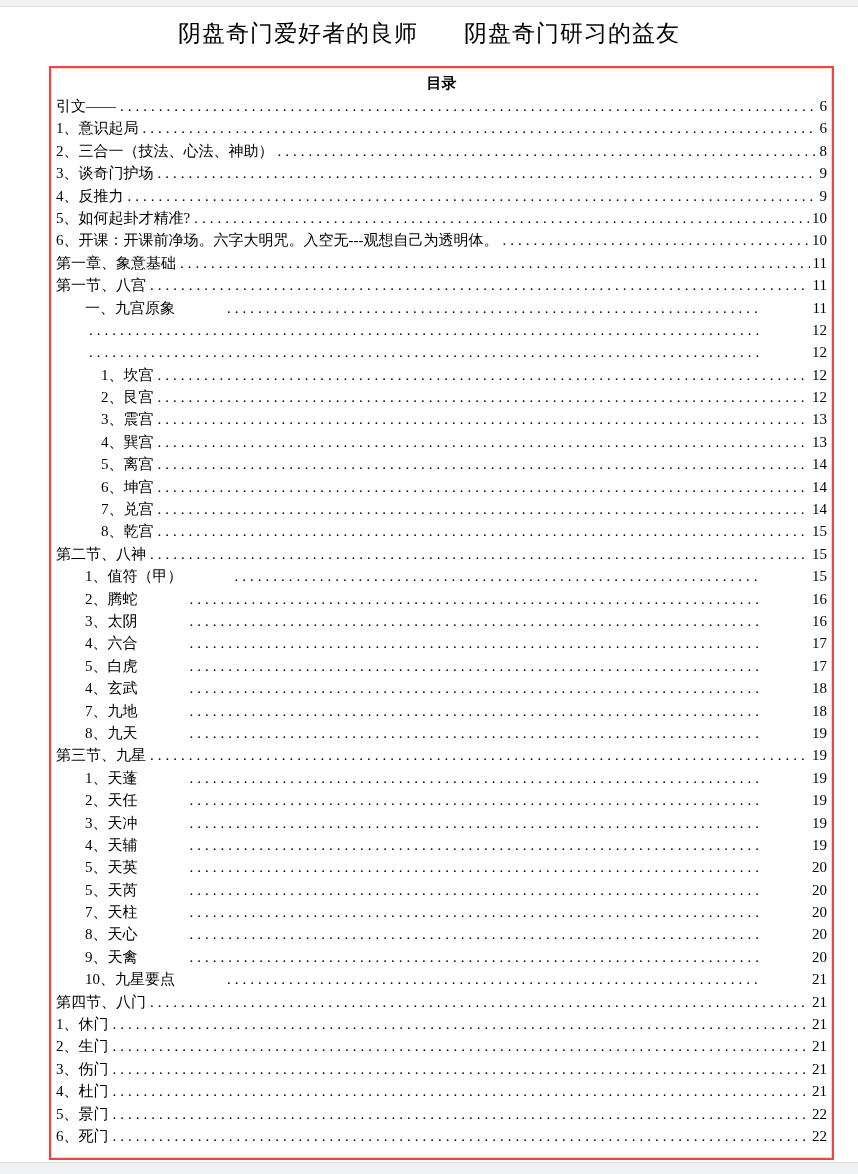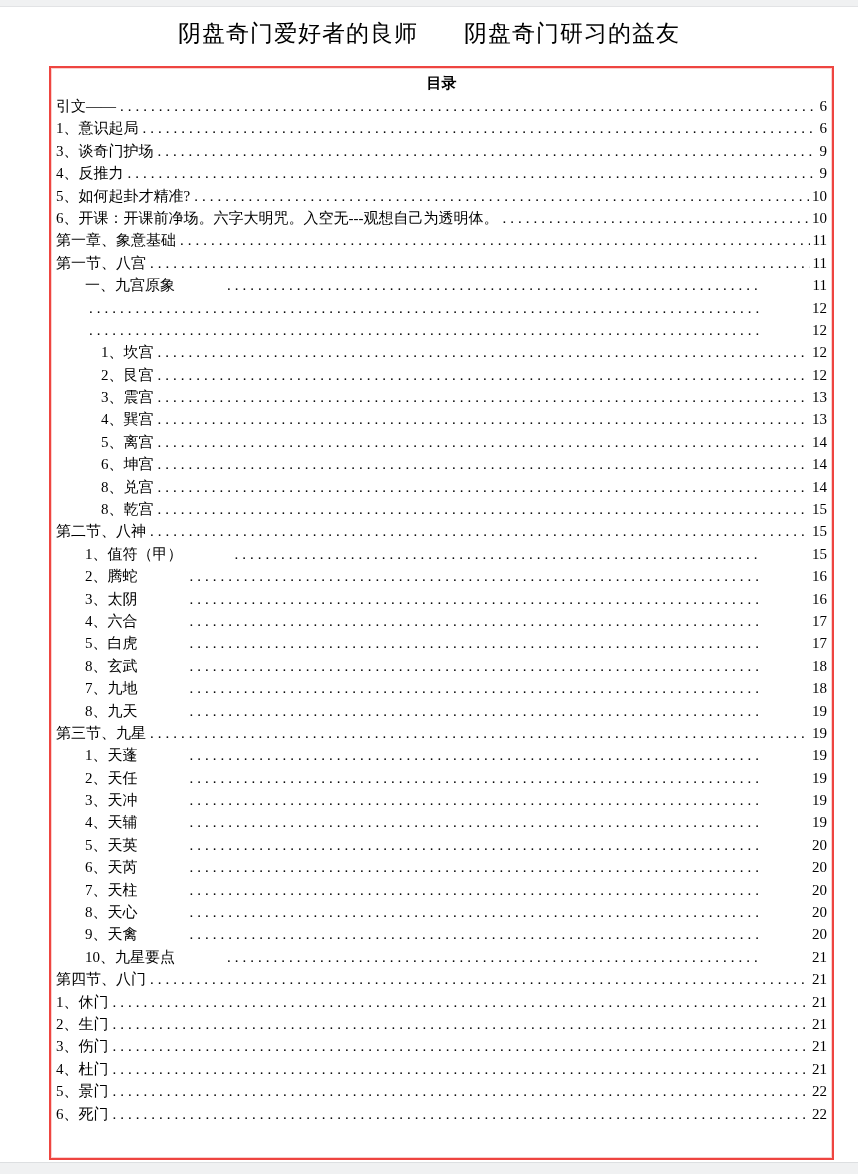--- a/index.html
+++ b/index.html
@@ -62,21 +62,21 @@
     font-size: 15px;
     font-weight: 700;
     line-height: 23px;
     height: 23px;
   }
   .toc-list {
     width: 100%;
   }
   .row {
     display: flex;
-    align-items: flex-end;
+    align-items: center;
     font-size: 15px;
     line-height: 22.4px;
     height: 22.4px;
     white-space: nowrap;
     overflow: hidden;
   }
   .row.indent0 { padding-left: 0; }
   .row.indent1 { padding-left: 29px; gap: 48px; }
   .row.indent2 { padding-left: 45px; font-family: Liberation Serif, serif; }
   .label {
@@ -118,20 +118,25 @@
         <span class="label">引文——</span>
         <span class="leader"></span>
         <span class="page-num">6</span>
       </div>
       <div class="row indent0">
         <span class="label">1、意识起局</span>
         <span class="leader"></span>
         <span class="page-num">6</span>
       </div>
       <div class="row indent0">
+        <span class="label">2、三合一（技法、心法、神助）</span>
+        <span class="leader"></span>
+        <span class="page-num">8</span>
+      </div>
+      <div class="row indent0">
         <span class="label">3、谈奇门护场</span>
         <span class="leader"></span>
         <span class="page-num">9</span>
       </div>
       <div class="row indent0">
         <span class="label">4、反推力</span>
         <span class="leader"></span>
         <span class="page-num">9</span>
       </div>
       <div class="row indent0">
@@ -191,21 +196,21 @@
         <span class="label">5、离宫</span>
         <span class="leader"></span>
         <span class="page-num">14</span>
       </div>
       <div class="row indent2">
         <span class="label">6、坤宫</span>
         <span class="leader"></span>
         <span class="page-num">14</span>
       </div>
       <div class="row indent2">
-        <span class="label">8、兑宫</span>
+        <span class="label">7、兑宫</span>
         <span class="leader"></span>
         <span class="page-num">14</span>
       </div>
       <div class="row indent2">
         <span class="label">8、乾宫</span>
         <span class="leader"></span>
         <span class="page-num">15</span>
       </div>
       <div class="row indent0">
         <span class="label">第二节、八神</span>
@@ -231,21 +236,21 @@
         <span class="label">4、六合</span>
         <span class="leader"></span>
         <span class="page-num">17</span>
       </div>
       <div class="row indent1">
         <span class="label">5、白虎</span>
         <span class="leader"></span>
         <span class="page-num">17</span>
       </div>
       <div class="row indent1">
-        <span class="label">8、玄武</span>
+        <span class="label">4、玄武</span>
         <span class="leader"></span>
         <span class="page-num">18</span>
       </div>
       <div class="row indent1">
         <span class="label">7、九地</span>
         <span class="leader"></span>
         <span class="page-num">18</span>
       </div>
       <div class="row indent1">
         <span class="label">8、九天</span>
@@ -276,21 +281,21 @@
         <span class="label">4、天辅</span>
         <span class="leader"></span>
         <span class="page-num">19</span>
       </div>
       <div class="row indent1">
         <span class="label">5、天英</span>
         <span class="leader"></span>
         <span class="page-num">20</span>
       </div>
       <div class="row indent1">
-        <span class="label">6、天芮</span>
+        <span class="label">5、天芮</span>
         <span class="leader"></span>
         <span class="page-num">20</span>
       </div>
       <div class="row indent1">
         <span class="label">7、天柱</span>
         <span class="leader"></span>
         <span class="page-num">20</span>
       </div>
       <div class="row indent1">
         <span class="label">8、天心</span>

